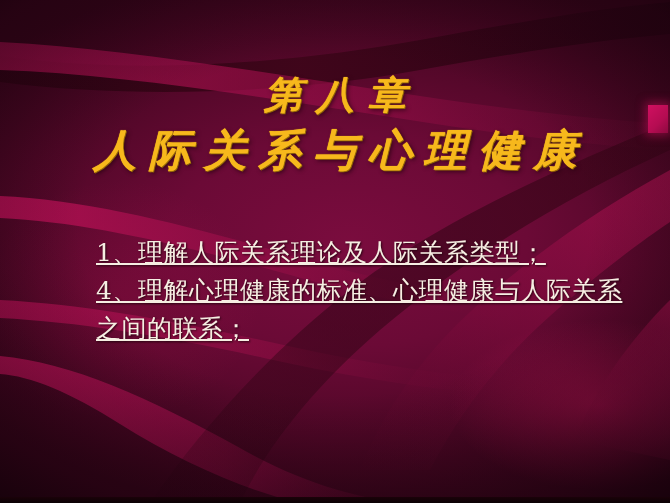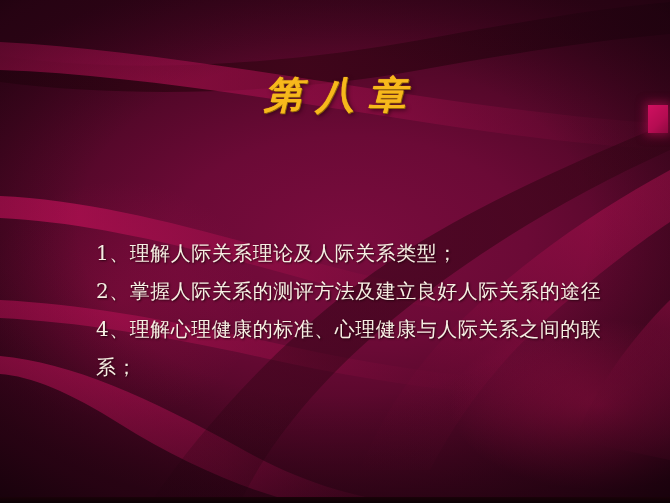--- a/index.html
+++ b/index.html
@@ -98,26 +98,27 @@
     font-family: "DejaVu Serif", "Liberation Serif", serif;
     font-size: 23px;
     font-weight: bold;
     color: #e23c10;
     line-height: 30px;
     letter-spacing: 1px;
     text-shadow: 1px 1px 2px rgba(30,2,12,0.9);
   }
   .goal-item {
     font-family: "DejaVu Serif", "Liberation Serif", serif;
-    font-size: 20px;
+    font-size: 25px;
     line-height: 38px;
     color: #f6eee2;
     letter-spacing: 0.5px;
     white-space: pre-wrap;
     text-shadow: 1px 1px 2px rgba(30,2,12,0.85);
+    text-decoration: underline;
   }
 </style>
 </head>
 <body>
 
 <div id="slide">
 
   <div class="bg-base"></div>
 
   <svg class="svg-waves" viewBox="0 0 670 503" preserveAspectRatio="none">
@@ -174,25 +175,25 @@
   </svg>
 
   <div class="bg-vignette"></div>
 
   <div class="pink-chip"></div>
 
   <div class="content">
 
     <div class="title-block">
       <div class="title-line title-line-1">第八章</div>
+      <div class="title-line title-line-2">人际关系与心理健康</div>
     </div>
 
     <div class="body-block">
       <div class="goal-item">1、理解人际关系理论及人际关系类型；</div>
-      <div class="goal-item">2、掌握人际关系的测评方法及建立良好人际关系的途径</div>
       <div class="goal-item">4、理解心理健康的标准、心理健康与人际关系之间的联系；</div>
     </div>
 
   </div>
 
   <div class="bottom-bar"></div>
 
 </div>
 
 </body></html>

